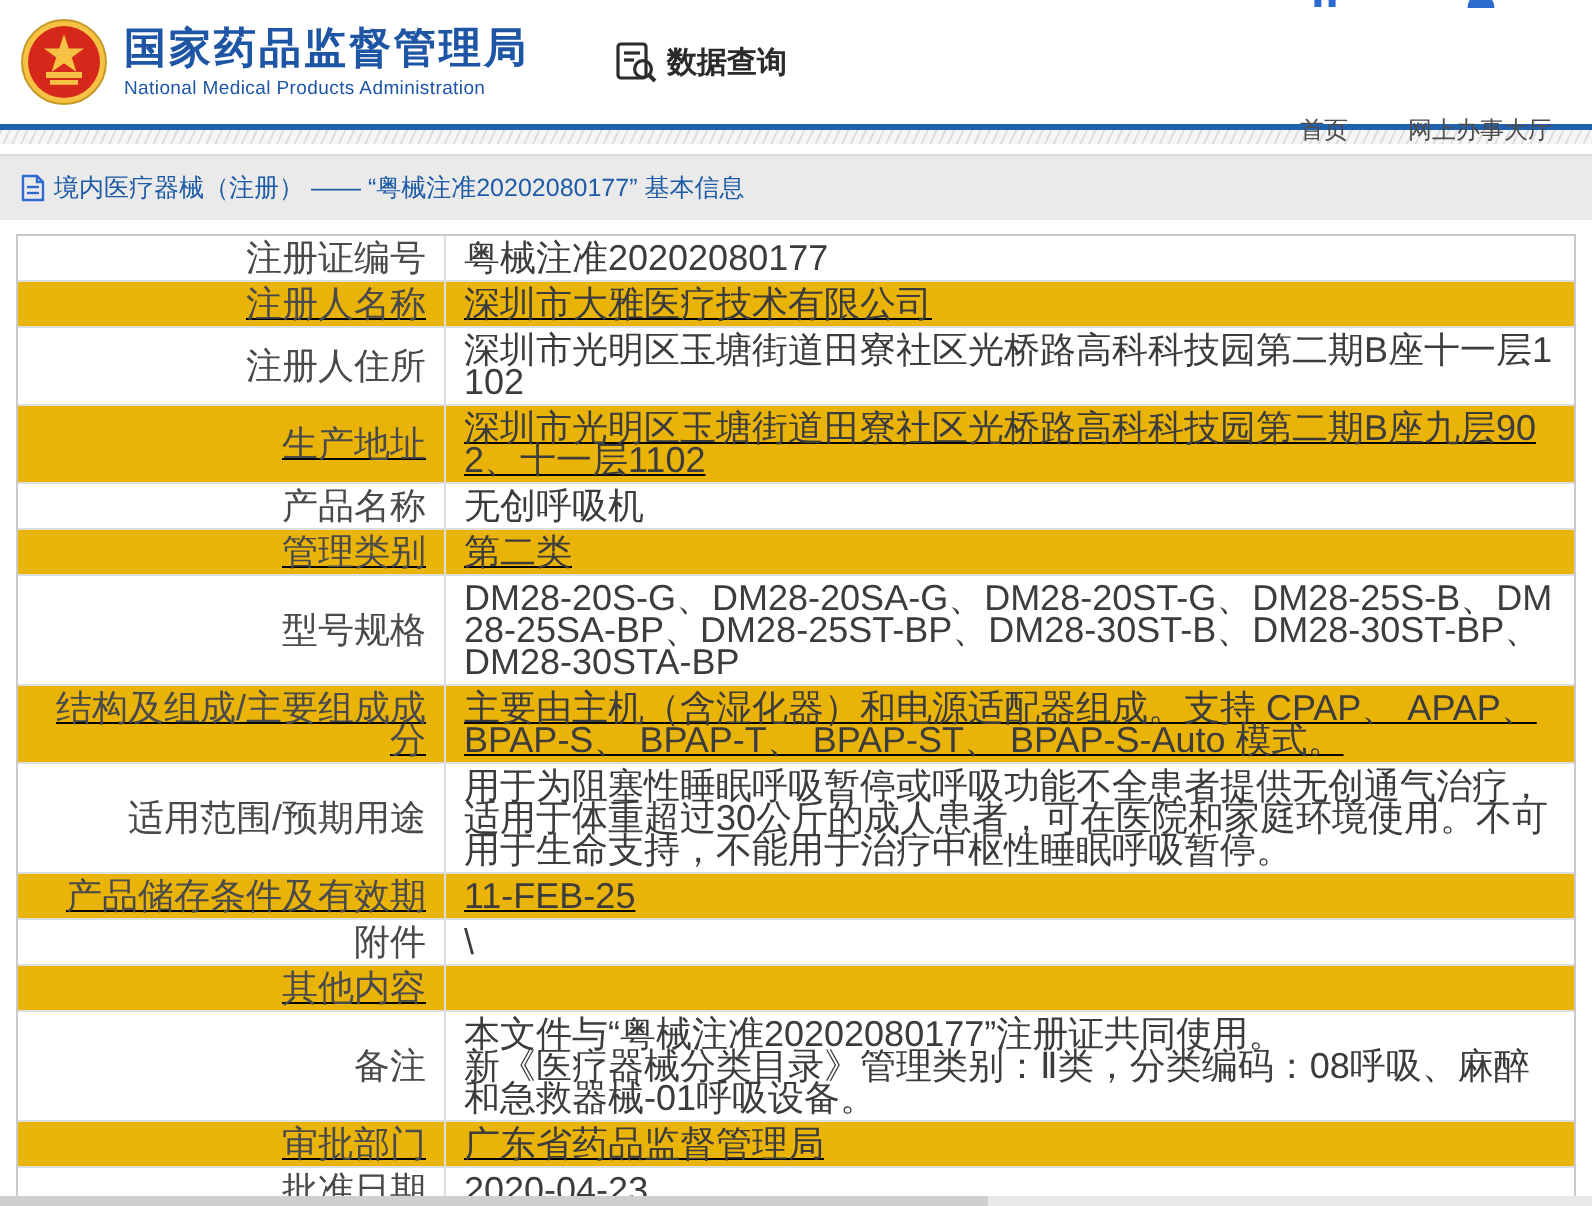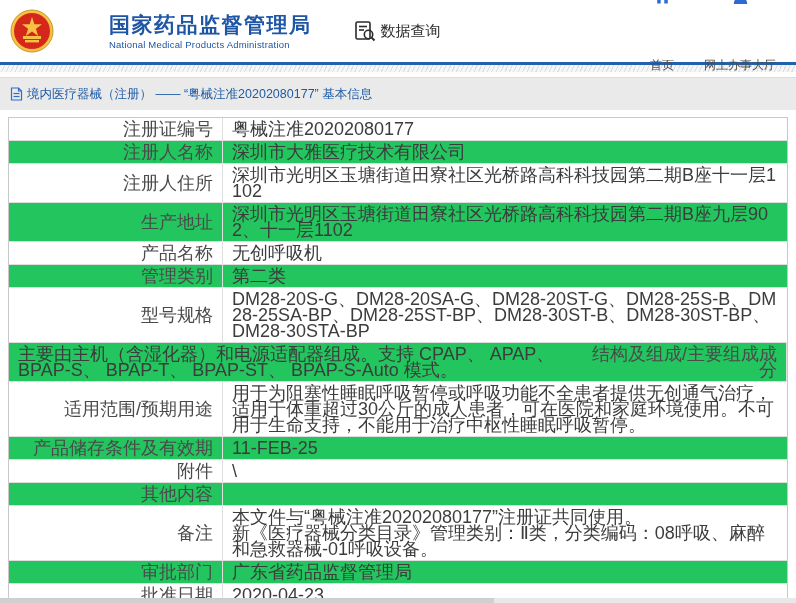--- a/index.html
+++ b/index.html
@@ -1,29 +1,29 @@
 <!DOCTYPE html>
 <html><head>
 <meta charset="utf-8">
 <style>
   * { margin:0; padding:0; box-sizing:border-box; }
   html,body { width:796px; height:603px; overflow:hidden; background:#ffffff;
     font-family:"Liberation Sans","DejaVu Sans",sans-serif; }
 
   
   .header { height:62px; display:flex; align-items:center; padding:0 20px 0 10px; background:#fff; }
-  .logo-group { display:flex; align-items:center;gap:47px; }
+  .logo-group { display:flex; align-items:center; }
   .emblem { width:44px; height:44px; flex:0 0 44px; }
   .logo-text { margin-left:8px; }
   .logo-title { font-size:21px; font-weight:bold; color:#1e55a5; letter-spacing:1.5px; line-height:24px; }
   .logo-sub { font-size:9.5px; color:#1e55a5; margin-top:2px; letter-spacing:.2px; }
 
   .data-query { display:flex; align-items:center; margin-left:42px; cursor:pointer; }
   .data-query svg { width:22px; height:22px; }
-  .data-query-label { font-size:15px; font-weight:normal; color:#2b2b2b; margin-left:5px; }
+  .data-query-label { font-size:15px; font-weight:bold; color:#2b2b2b; margin-left:5px; }
 
   .top-nav { margin-left:auto; display:flex; gap:30px; }
   .nav-item { display:flex; flex-direction:column; align-items:center; cursor:pointer;gap:48px; }
   .nav-item svg { width:17px; height:17px; }
   .nav-label { font-size:12px; color:#4c4c4c; margin-top:4px; white-space:nowrap; }
 
   
   .blue-line { height:3px; background:#2261ae; }
   .stripe-band { height:7px;
     background:repeating-linear-gradient(115deg,#dedede 0 1px,#f6f6f6 1px 4px); }
@@ -31,21 +31,21 @@
   
   .breadcrumb { margin-top:5px; height:27px; background:#eaeaea; border-top:1px solid #dcdcdc;
     display:flex; align-items:center; padding:16px 10px; }
   .breadcrumb svg { width:13px; height:14px; margin-right:4px; }
   .breadcrumb-text { font-size:12.5px; color:#1d5ba6; }
 
   
   .info-table { margin:7px 8px 0 8px; border:1px solid #c9c9c9; border-bottom:1px solid #bfbfbf; }
   .trow { display:flex; border-bottom:1px solid #dedede; background:#fff; }
   .trow:last-child { border-bottom:none; }
-  .trow.alt { background:#22c55e; }
+  .trow.alt { background:#eab308;text-decoration:underline; }
   .tcell { font-size:18px; line-height:16px; padding:3px 9px; color:#3c3c3c; }
   .tcell.label { width:214px; flex:0 0 214px; text-align:right; color:#4a4a4a;
     border-right:1px solid #dedede; display:flex; align-items:center; justify-content:flex-end; gap:3px; }
   .tcell.value { flex:1; display:flex; flex-direction:column; justify-content:center; word-break:break-all; }
   .details-link { color:#54a0e0; text-decoration:none; cursor:pointer; }
   .note-dot { display:inline-block; width:10px; height:10px; border-radius:50% 50% 50% 2px;
     background:#4a4a4a; position:relative; }
   .note-dot::after { content:""; position:absolute; left:3px; top:3px; width:3px; height:3px;
     border-radius:50%; background:#f6f6f6; }
 
@@ -150,24 +150,24 @@
       </div>
       <div class="tcell value">第二类</div>
     </div>
     <div class="trow">
       <div class="tcell label">
         <span>型号规格</span>
       </div>
       <div class="tcell value">DM28-20S-G、DM28-20SA-G、DM28-20ST-G、DM28-25S-B、DM28-25SA-BP、DM28-25ST-BP、DM28-30ST-B、DM28-30ST-BP、DM28-30STA-BP</div>
     </div>
     <div class="trow alt">
+      <div class="tcell label">
+        <span>结构及组成/主要组成成分</span>
+      </div>
       <div class="tcell value">主要由主机（含湿化器）和电源适配器组成。支持 CPAP、 APAP、 BPAP-S、 BPAP-T、 BPAP-ST、 BPAP-S-Auto 模式。</div>
-      <div class="tcell label">
-        <span>结构及组成/主要组成成分</span>
-      </div>
     </div>
     <div class="trow">
       <div class="tcell label">
         <span>适用范围/预期用途</span>
       </div>
       <div class="tcell value">用于为阻塞性睡眠呼吸暂停或呼吸功能不全患者提供无创通气治疗，适用于体重超过30公斤的成人患者，可在医院和家庭环境使用。不可用于生命支持，不能用于治疗中枢性睡眠呼吸暂停。</div>
     </div>
     <div class="trow alt">
       <div class="tcell label">
         <span>产品储存条件及有效期</span>

